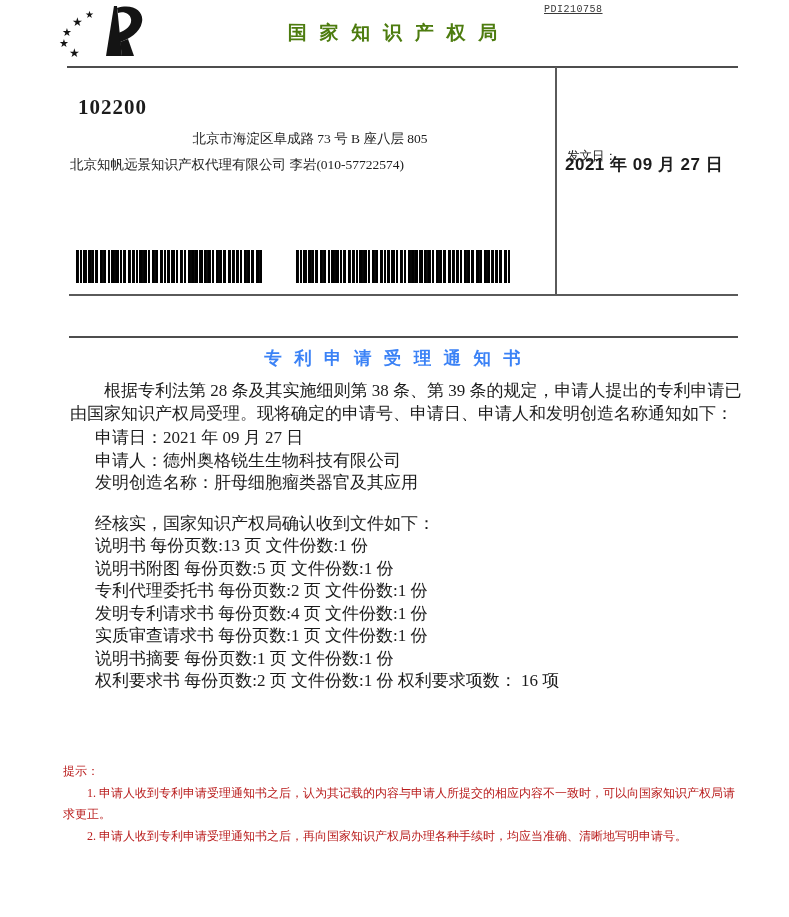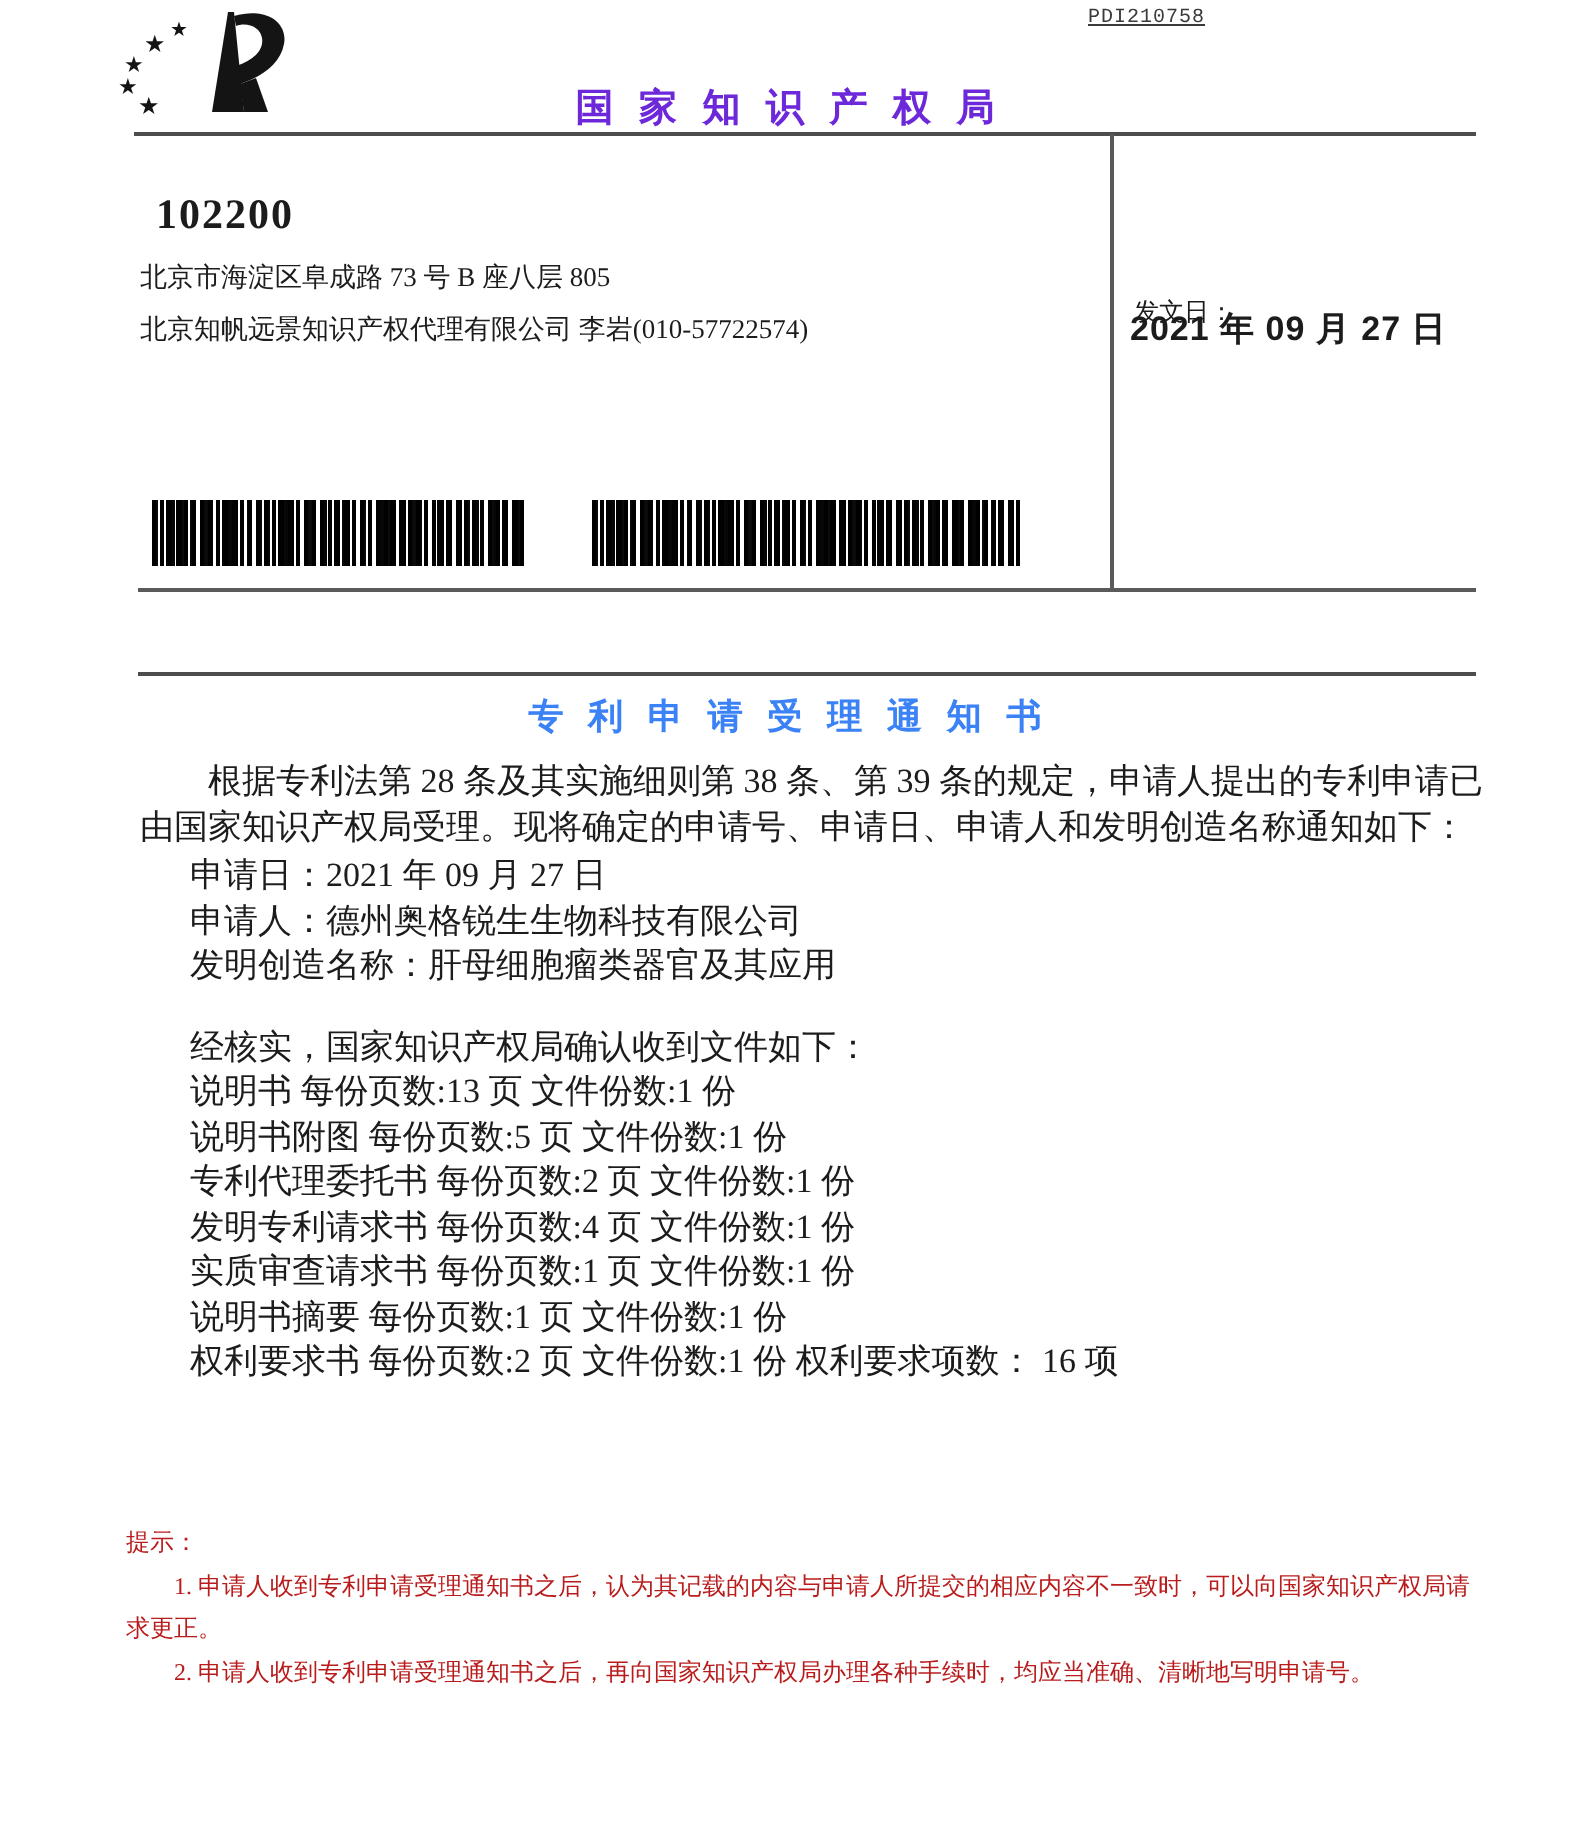--- a/index.html
+++ b/index.html
@@ -11,32 +11,32 @@
   }
 
   
   .doc-code {
     position:absolute; left:544px; top:4px;
     font-family:"Liberation Mono","DejaVu Sans Mono",monospace;
     font-size:10px; color:#3a3a3a; letter-spacing:0.5px;text-decoration:underline;
   }
   .logo { position:absolute; left:58px; top:5px; width:92px; height:60px; }
   .office-title {
-    position:absolute; left:0; top:41px; width:789px;
+    position:absolute; left:0; top:20px; width:789px;
     text-align:center; font-size:19px; font-weight:bold;
-    letter-spacing:4px; color:#6d28d9;
+    letter-spacing:4px; color:#4d7c0f;
   }
   .rule { position:absolute; background:#4d4d4d; }
   .rule-top    { left:67px; top:66px;  width:671px; height:2px; }
   .rule-mid    { left:69px; top:294px; width:669px; height:2px; background:#5a5a5a; }
   .rule-bottom { left:69px; top:336px; width:669px; height:2px; }
   .vdiv { position:absolute; left:555px; top:67px; width:2px; height:228px; background:#5a5a5a; }
 
   .postal { position:absolute; left:78px; top:95px; font-size:21px; font-weight:bold; letter-spacing:1px; }
-  .addr1  { position:absolute; left:70px; top:130px; width:480px; font-size:13.5px; }
+  .addr1  { position:absolute; left:70px; top:130px; width:480px; text-align:center; font-size:13.5px; }
   .addr2  { position:absolute; left:70px; top:156px; width:480px; text-align:left; font-size:13.5px; }
 
   .dispatch-label { position:absolute; left:567px; top:108px;  font-size:12.5px;margin-top:40px; }
   .dispatch-date  {
     position:absolute; left:565px; top:153px; font-size:17px;
     font-family:"Liberation Sans","DejaVu Sans",sans-serif; font-weight:600;
     letter-spacing:0.5px;
   }
 
   .barcode {

